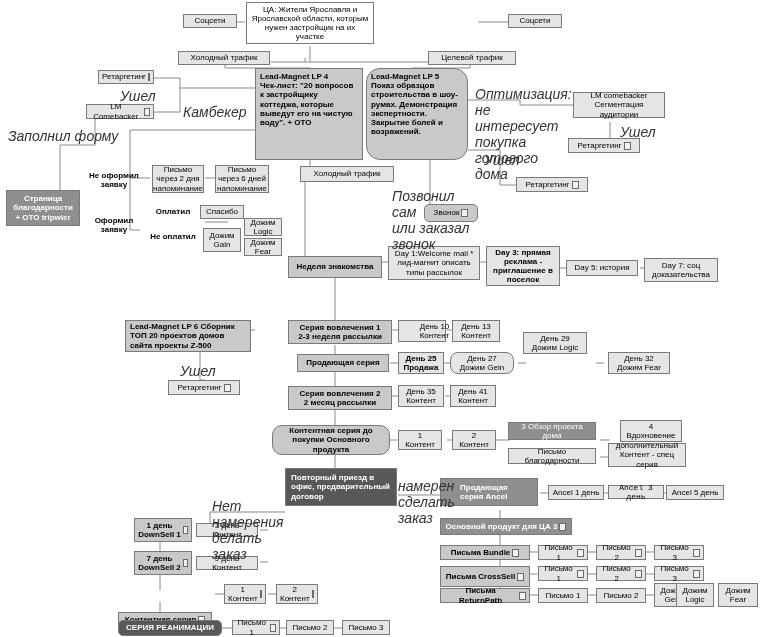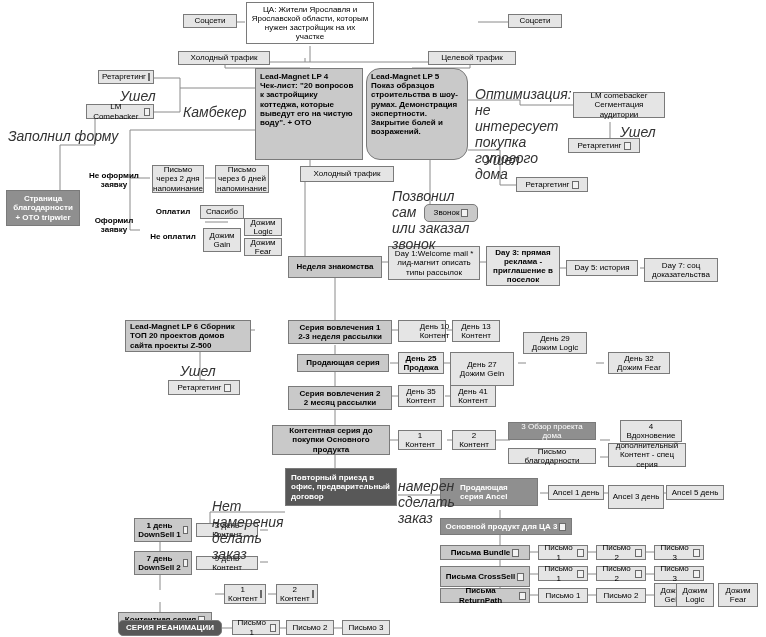--- a/index.html
+++ b/index.html
@@ -212,42 +212,42 @@
   <div class="node mgray bold left" style="left:125px;top:320px;width:126px;height:32px;padding:2px 4px;align-items:center;">Lead-Magnet LP 6 Сборник ТОП 20 проектов домов сайта проекты Z-500</div>
   <div class="node lgray" style="left:168px;top:380px;width:72px;height:15px;"><span>Ретаргетинг</span><i class="mark"></i></div>
 
   <div class="node mgray bold" style="left:288px;top:320px;width:104px;height:24px;">Серия вовлечения 1
 2-3 неделя рассылки</div>
   <div class="node lgray" style="left:398px;top:320px;width:48px;height:22px;padding-left:28px;">День 10 Контент</div>
   <div class="node lgray" style="left:452px;top:320px;width:48px;height:22px;">День 13 Контент</div>
 
   <div class="node mgray bold" style="left:297px;top:354px;width:92px;height:18px;">Продающая серия</div>
   <div class="node lgray bold" style="left:398px;top:352px;width:46px;height:22px;">День 25 Продажа</div>
-  <div class="node lgray" style="left:450px;top:352px;width:64px;height:34px;">День 27 Дожим Gein</div>
+  <div class="node lgray" style="left:450px;top:352px;width:64px;height:22px;border-radius:8px;">День 27 Дожим Gein</div>
   <div class="node lgray" style="left:523px;top:332px;width:64px;height:22px;">День 29 Дожим Logic</div>
   <div class="node lgray" style="left:600px;top:352px;width:62px;height:22px;margin-left:8px;">День 32 Дожим Fear</div>
 
   <div class="node mgray bold" style="left:288px;top:386px;width:104px;height:24px;">Серия вовлечения 2
 2 месяц рассылки</div>
   <div class="node lgray" style="left:398px;top:385px;width:46px;height:22px;">День 35 Контент</div>
   <div class="node lgray" style="left:450px;top:385px;width:46px;height:22px;">День 41 Контент</div>
 
-  <div class="node mgray bold" style="left:272px;top:425px;width:118px;height:30px;">Контентная серия до покупки Основного продукта</div>
+  <div class="node mgray bold" style="left:272px;top:425px;width:118px;height:30px;border-radius:10px;">Контентная серия до покупки Основного продукта</div>
   <div class="node lgray" style="left:398px;top:430px;width:44px;height:20px;">1 Контент</div>
   <div class="node lgray" style="left:452px;top:430px;width:44px;height:20px;">2 Контент</div>
   <div class="node dgray" style="left:508px;top:422px;width:88px;height:18px;">3 Обзор проекта дома</div>
   <div class="node lgray" style="left:620px;top:420px;width:62px;height:22px;">4 Вдохновение</div>
   <div class="node lgray" style="left:508px;top:448px;width:88px;height:16px;">Письмо благодарности</div>
   <div class="node lgray" style="left:608px;top:443px;width:78px;height:24px;">дополнительный Контент - спец серия</div>
 
   <div class="node darkest bold left" style="left:285px;top:468px;width:112px;height:38px;padding:3px 5px;align-items:center;">Повторный приезд в офис, предварительный договор</div>
 
   <div class="node dgray bold left" style="left:440px;top:478px;width:98px;height:28px;padding:2px 19px;align-items:center;">Продающая серия Ancel</div>
   <div class="node lgray" style="left:548px;top:485px;width:56px;height:15px;">Ancel 1 день</div>
-  <div class="node lgray" style="left:608px;top:485px;width:56px;height:24px;">Ancel 3 день</div>
+  <div class="node lgray" style="left:608px;top:485px;width:56px;height:14px;font-family:Liberation Mono, monospace;">Ancel 3 день</div>
   <div class="node lgray" style="left:666px;top:485px;width:58px;height:15px;">Ancel 5 день</div>
 
   <div class="node dgray bold" style="left:440px;top:518px;width:132px;height:17px;"><span>Основной продукт для ЦА 3</span><i class="mark"></i></div>
 
   <div class="node mgray bold" style="left:134px;top:518px;width:58px;height:24px;"><span>1 день DownSell 1</span><i class="mark"></i></div>
   <div class="node lgray" style="left:196px;top:523px;width:62px;height:14px;">3 день Контент</div>
   <div class="node mgray bold" style="left:134px;top:551px;width:58px;height:24px;"><span>7 день DownSell 2</span><i class="mark"></i></div>
   <div class="node lgray" style="left:196px;top:556px;width:62px;height:14px;">9 день Контент</div>
 
   <div class="node mgray bold" style="left:118px;top:612px;width:94px;height:16px;"><span>Контентная серия</span><i class="mark"></i></div>

